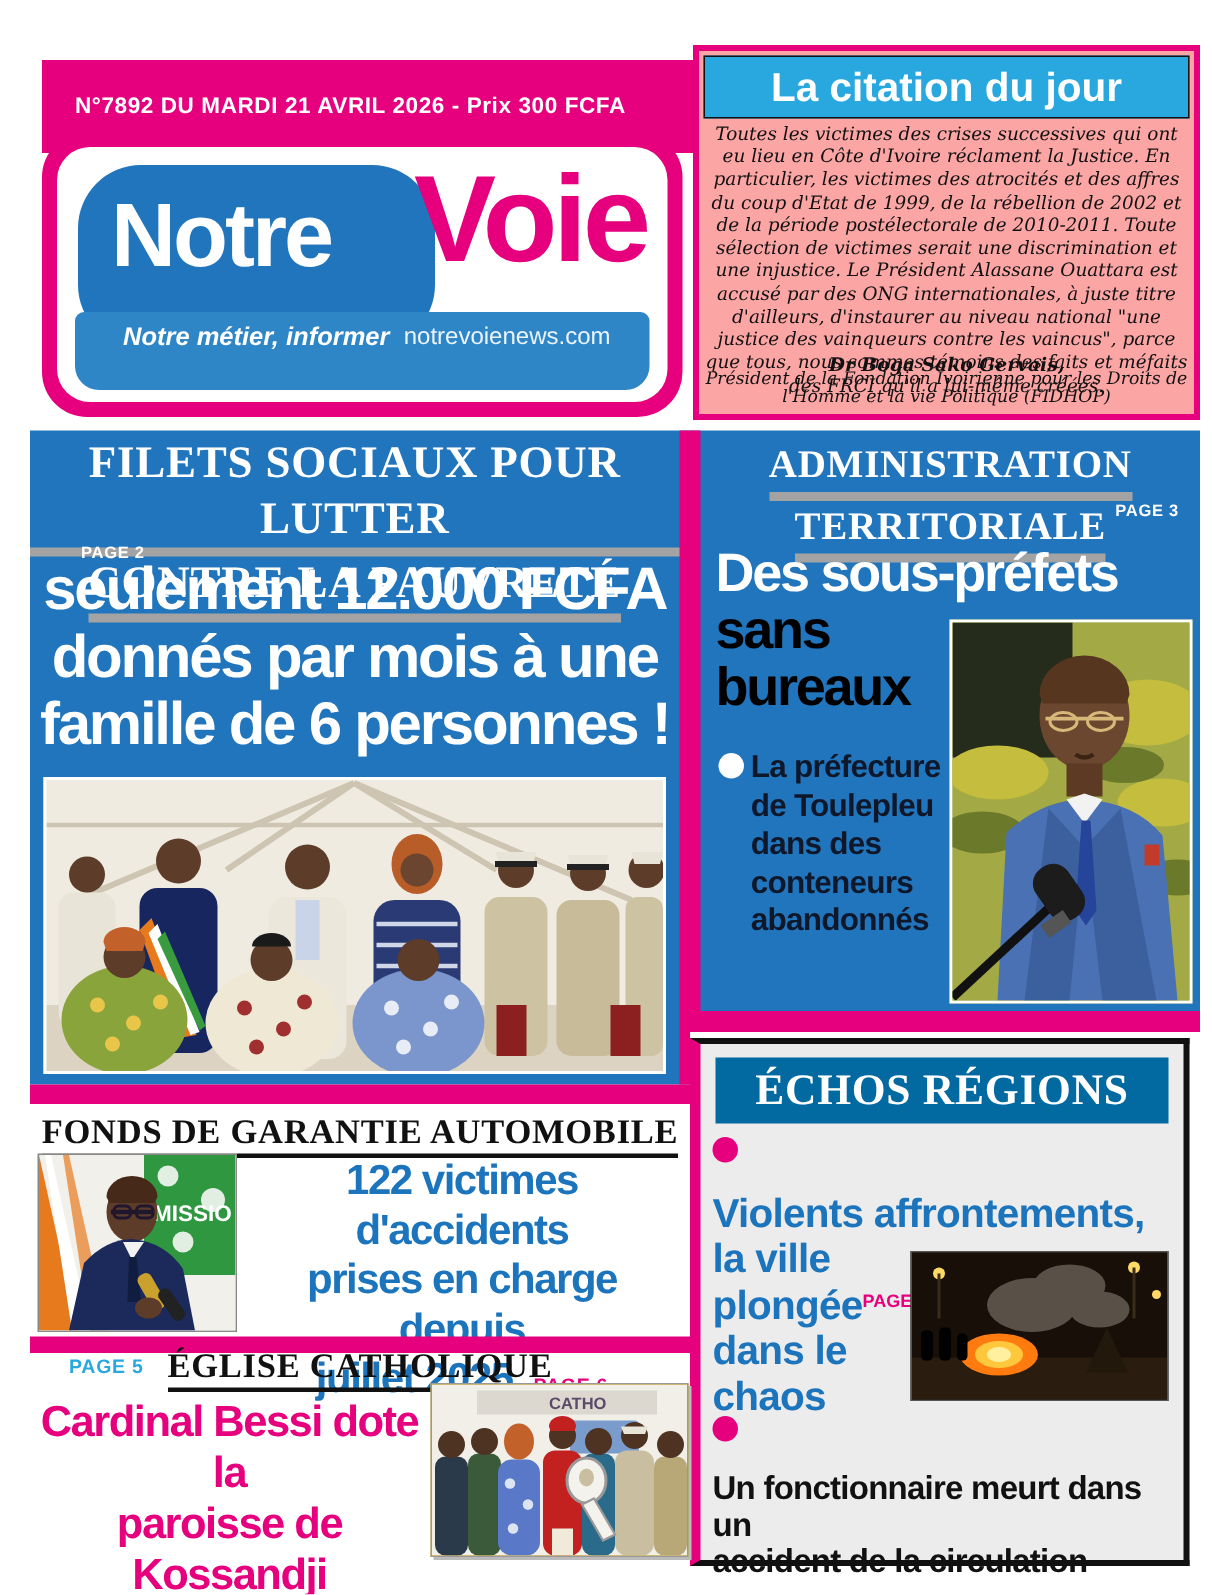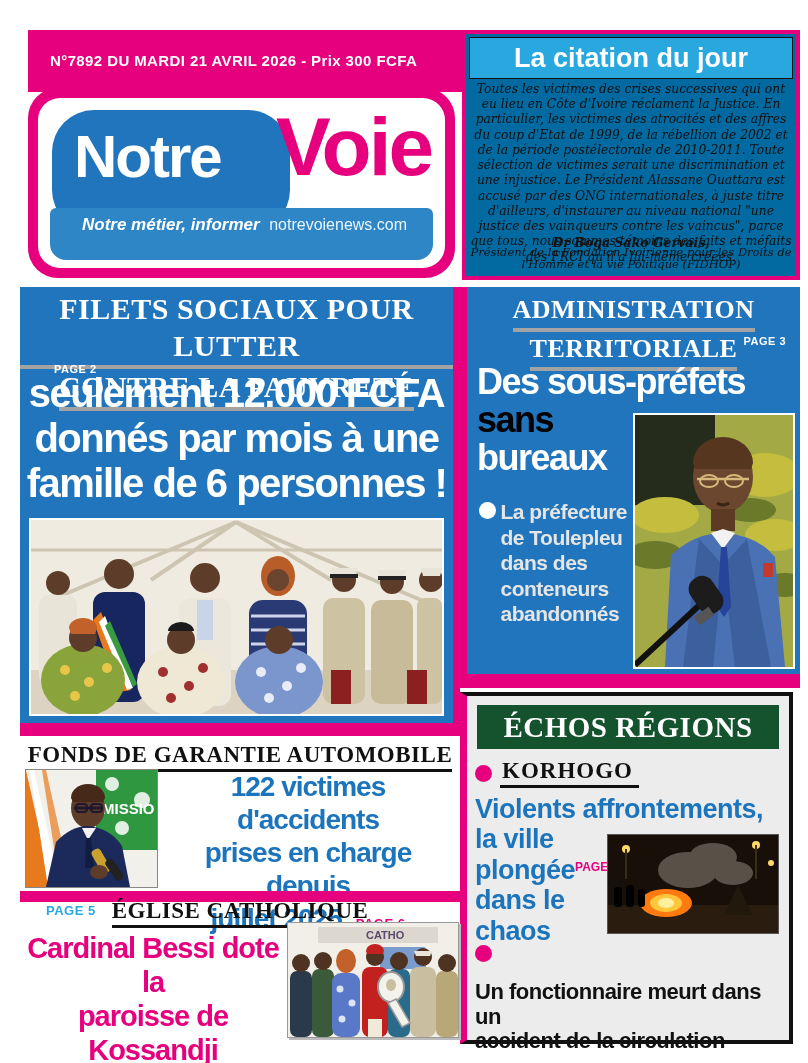--- a/index.html
+++ b/index.html
@@ -1,70 +1,70 @@
 <!DOCTYPE html>
 <html lang="fr"><head>
 <meta charset="utf-8">
 <style>
   html,body{margin:0;padding:0;background:#fff;}
   .page{position:relative;width:808px;height:1063px;background:#fff;overflow:hidden;
         font-family:"Liberation Sans",sans-serif;}
   .abs{position:absolute;}
 
   
-  .issue-banner{left:28px;top:30px;width:441px;height:62px;background:#e6007e;}
+  .issue-banner{left:28px;top:40px;width:441px;height:62px;background:#e6007e;}
   .issue-line{position:absolute;left:22px;top:22px;color:#fff;font-weight:bold;font-size:15px;letter-spacing:.4px;}
   .logo-box{left:28px;top:88px;width:427px;height:190px;background:#e6007e;border-radius:30px;}
   .logo-inner{position:absolute;left:10px;top:10px;right:10px;bottom:10px;background:#fff;border-radius:22px;}
   .logo-blue{position:absolute;left:14px;top:12px;width:238px;height:122px;background:#2175bc;border-radius:42px;}
   .logo-word1{position:absolute;left:36px;top:24px;color:#fff;font-weight:bold;font-size:60px;letter-spacing:-2px;}
   .logo-word2{position:absolute;left:238px;top:2px;color:#e6007e;font-weight:bold;font-size:82px;letter-spacing:-3px;}
   .logo-band{position:absolute;left:12px;right:12px;bottom:8px;height:52px;background:#2e86c7;border-radius:6px 6px 16px 16px;}
   .tagline{position:absolute;left:32px;top:7px;color:#fff;font-style:italic;font-weight:bold;font-size:17px;}
   .website{position:absolute;right:26px;top:8px;color:#eaf4fb;font-size:16px;}
 
   
-  .citation-box{left:462px;top:30px;width:338px;height:250px;background:#0369a1;border:4px solid #e6007e;box-sizing:border-box;}
+  .citation-box{left:462px;top:30px;width:338px;height:250px;background:#fca5a5;border:4px solid #e6007e;box-sizing:border-box;}
   .citation-head{position:absolute;left:3px;top:3px;right:3px;height:40px;background:#29a8e0;border:1px solid #111;
                  color:#fff;font-weight:bold;font-size:27px;text-align:center;line-height:40px;}
   .citation-quote{position:absolute;left:4px;top:48px;right:4px;color:#111;
                   font-family:"DejaVu Serif",serif;font-style:italic;font-size:12.3px;line-height:1.24;text-align:center;}
   .citation-author{position:absolute;left:4px;bottom:26px;right:4px;color:#111;text-align:center;
                    font-family:"DejaVu Serif",serif;font-style:italic;font-weight:bold;font-size:12.5px;}
   .citation-author-title{position:absolute;left:2px;bottom:5px;right:2px;color:#111;text-align:center;
                    font-family:"DejaVu Serif",serif;font-style:italic;font-size:11.5px;line-height:1.1;}
 
   
   .lead-box{left:20px;top:287px;width:433px;height:436px;background:#2175bc;border-right:7px solid #e6007e;box-sizing:content-box;}
   .kicker{color:#fff;font-family:"Liberation Serif",serif;font-weight:bold;text-align:center;}
-  .kicker-line{display:inline-block;border-bottom:4px solid #a3a3a3;padding-bottom:1px;letter-spacing:.5px;}
+  .kicker-line{display:inline-block;border-bottom:6px solid #a3a3a3;padding-bottom:1px;letter-spacing:.5px;}
   .lead-kicker{position:absolute;left:0;top:4px;width:100%;font-size:30px;line-height:1.22;}
   .pageref{color:#fff;font-weight:bold;font-size:11px;letter-spacing:.5px;margin-left:20px;}
   .lead-page{position:absolute;left:14px;top:76px;}
   .lead-headline{position:absolute;left:0;top:84px;width:100%;color:#fff;font-weight:bold;font-size:40px;
                  line-height:1.13;text-align:center;letter-spacing:-1.5px;}
   .lead-photo{position:absolute;left:9px;top:231px;width:411px;height:194px;border:2px solid #fff;background:#efe9dd;}
 
   
   .admin-box{left:460px;top:287px;width:333px;height:387px;background:#2175bc;border-left:7px solid #e6007e;box-sizing:content-box;}
   .admin-kicker{position:absolute;left:0;top:6px;width:100%;font-size:26px;line-height:1.3;}
   .admin-page{position:absolute;right:14px;top:48px;}
   .admin-h1{position:absolute;left:10px;top:74px;width:100%;color:#fff;font-weight:bold;font-size:36px;letter-spacing:-1.5px;}
   .admin-h2{position:absolute;left:10px;top:112px;color:#000000;font-weight:bold;font-size:36px;letter-spacing:-1.5px;}
-  .admin-h3{position:absolute;left:10px;top:150px;color:#ffffff;font-weight:bold;font-size:36px;letter-spacing:-1.5px;}
+  .admin-h3{position:absolute;left:10px;top:150px;color:#000000;font-weight:bold;font-size:36px;letter-spacing:-1.5px;}
   .admin-photo{position:absolute;right:5px;top:126px;width:158px;height:252px;border:2px solid #fff;background:#8a9a37;}
   .admin-bullet{position:absolute;left:12px;top:212px;width:158px;}
   .dot{display:inline-block;width:17px;height:17px;border-radius:50%;background:#fff;vertical-align:top;margin-top:3px;}
-  .admin-bullet-text{display:inline-block;width:132px;color:#e5e5e5;font-weight:bold;font-size:21px;line-height:1.22;letter-spacing:-.5px;}
+  .admin-bullet-text{display:inline-block;width:132px;color:#0f172a;font-weight:bold;font-size:21px;line-height:1.22;letter-spacing:-.5px;}
   .admin-pinkbar{left:460px;top:674px;width:340px;height:14px;background:#e6007e;}
 
   
   .echos-box{left:460px;top:692px;width:333px;height:352px;background:#ececec;border:4px solid #111;
              border-left:7px solid #e6007e;box-sizing:border-box;}
-  .echos-head{position:absolute;left:10px;top:9px;right:10px;height:44px;background:#14532d;
+  .echos-head{position:absolute;left:10px;top:9px;right:10px;height:44px;background:#0369a1;
               color:#fff;font-family:"Liberation Serif",serif;font-weight:bold;font-size:29px;text-align:center;line-height:44px;letter-spacing:.5px;}
   .place-row{position:absolute;left:8px;}
   .dot-pink{display:inline-block;width:17px;height:17px;border-radius:50%;background:#e6007e;vertical-align:middle;margin-right:8px;}
   .place-label{display:inline-block;color:#111;font-family:"Liberation Serif",serif;font-weight:bold;font-size:23px;
                border-bottom:3px solid #111;padding:0 6px 1px 2px;letter-spacing:1px;vertical-align:middle;}
   .korhogo-row{top:62px;}
   .korhogo-h1{position:absolute;left:8px;top:98px;color:#1c75bc;font-weight:bold;font-size:27px;letter-spacing:-.5px;}
   .korhogo-lines{position:absolute;left:8px;top:128px;width:150px;color:#1c75bc;font-weight:bold;font-size:27px;line-height:1.13;letter-spacing:-.5px;}
   .korhogo-page{color:#e6007e;font-weight:bold;font-size:12px;vertical-align:8px;letter-spacing:0;}
   .korhogo-photo{position:absolute;right:10px;top:138px;width:170px;height:98px;border:1px solid #555;background:#1a130b;}
@@ -264,21 +264,21 @@
       <span class="dot"></span>
       <span class="admin-bullet-text">La préfecture de Toulepleu dans des conteneurs abandonnés</span>
     </div>
   </div>
   <div class="abs admin-pinkbar"></div>
 
   <div class="abs echos-box">
     <div class="echos-head">ÉCHOS RÉGIONS</div>
 
     <div class="place-row korhogo-row">
-      <span class="dot-pink"></span><span class="place-label">KORHOGO</span>
+      <span class="dot-pink"></span>
     </div>
     <div class="korhogo-h1">Violents affrontements,</div>
     <div class="korhogo-lines">
       <span>la ville</span><br>
       <span>plongée</span><span class="korhogo-page">PAGE 7</span><br>
       <span>dans le chaos</span>
     </div>
     <div class="korhogo-photo">
       <svg width="170" height="98" viewBox="0 0 170 98">
         <rect width="170" height="98" fill="#170f08"></rect>

